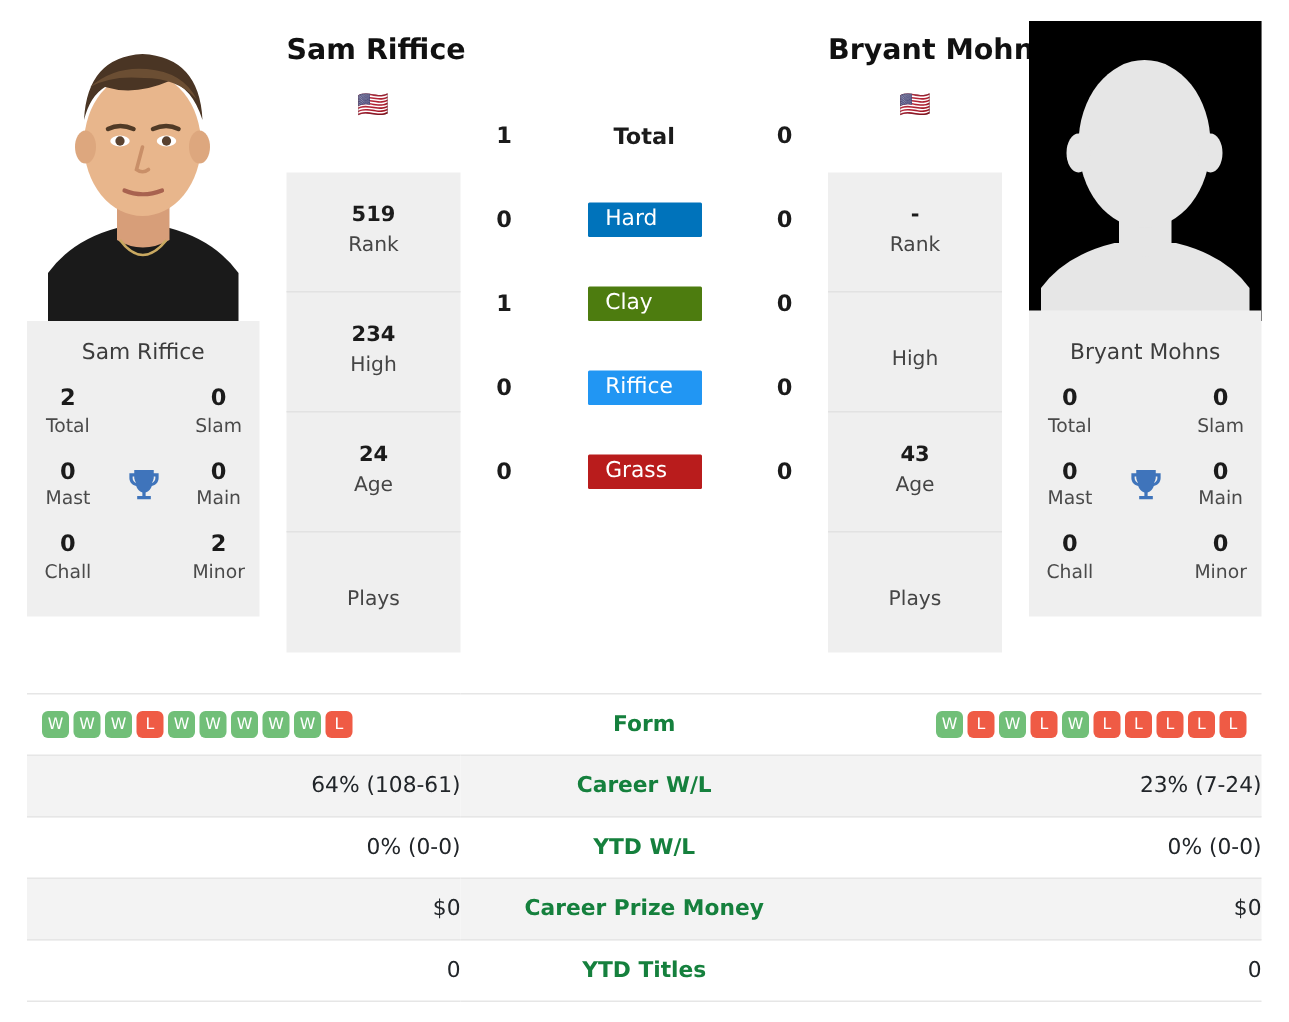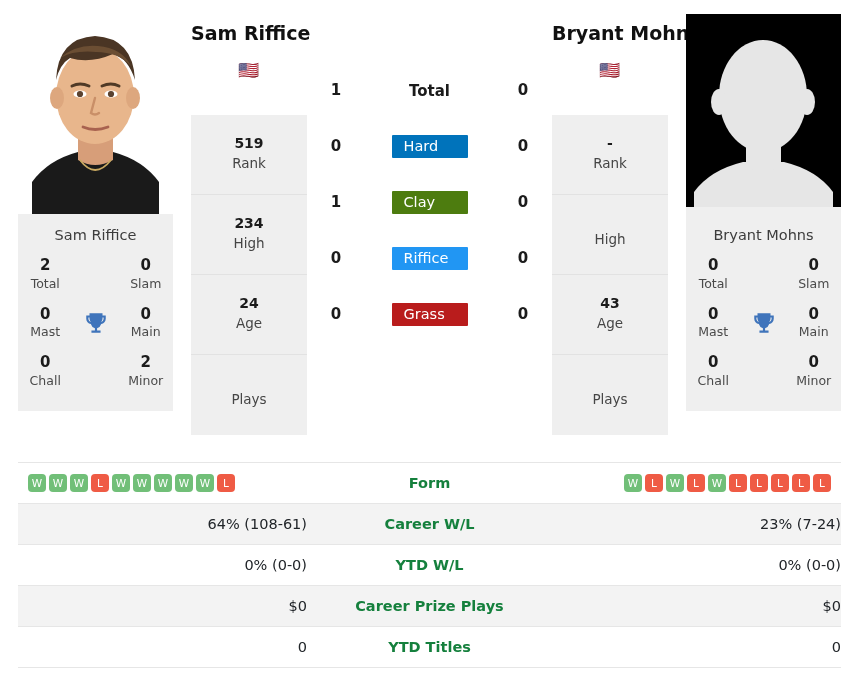--- a/index.html
+++ b/index.html
@@ -391,21 +391,21 @@
           <td class="mid">Career W/L</td>
           <td class="side">23% (7-24)</td>
         </tr>
         <tr>
           <td class="side">0% (0-0)</td>
           <td class="mid">YTD W/L</td>
           <td class="side">0% (0-0)</td>
         </tr>
         <tr class="alt">
           <td class="side">$0</td>
-          <td class="mid">Career Prize Plays</td>
+          <td class="mid">Career Prize Money</td>
           <td class="side">$0</td>
         </tr>
         <tr>
           <td class="side">0</td>
           <td class="mid">YTD Titles</td>
           <td class="side">0</td>
         </tr>
       </tbody>
     </table>
   </div>

